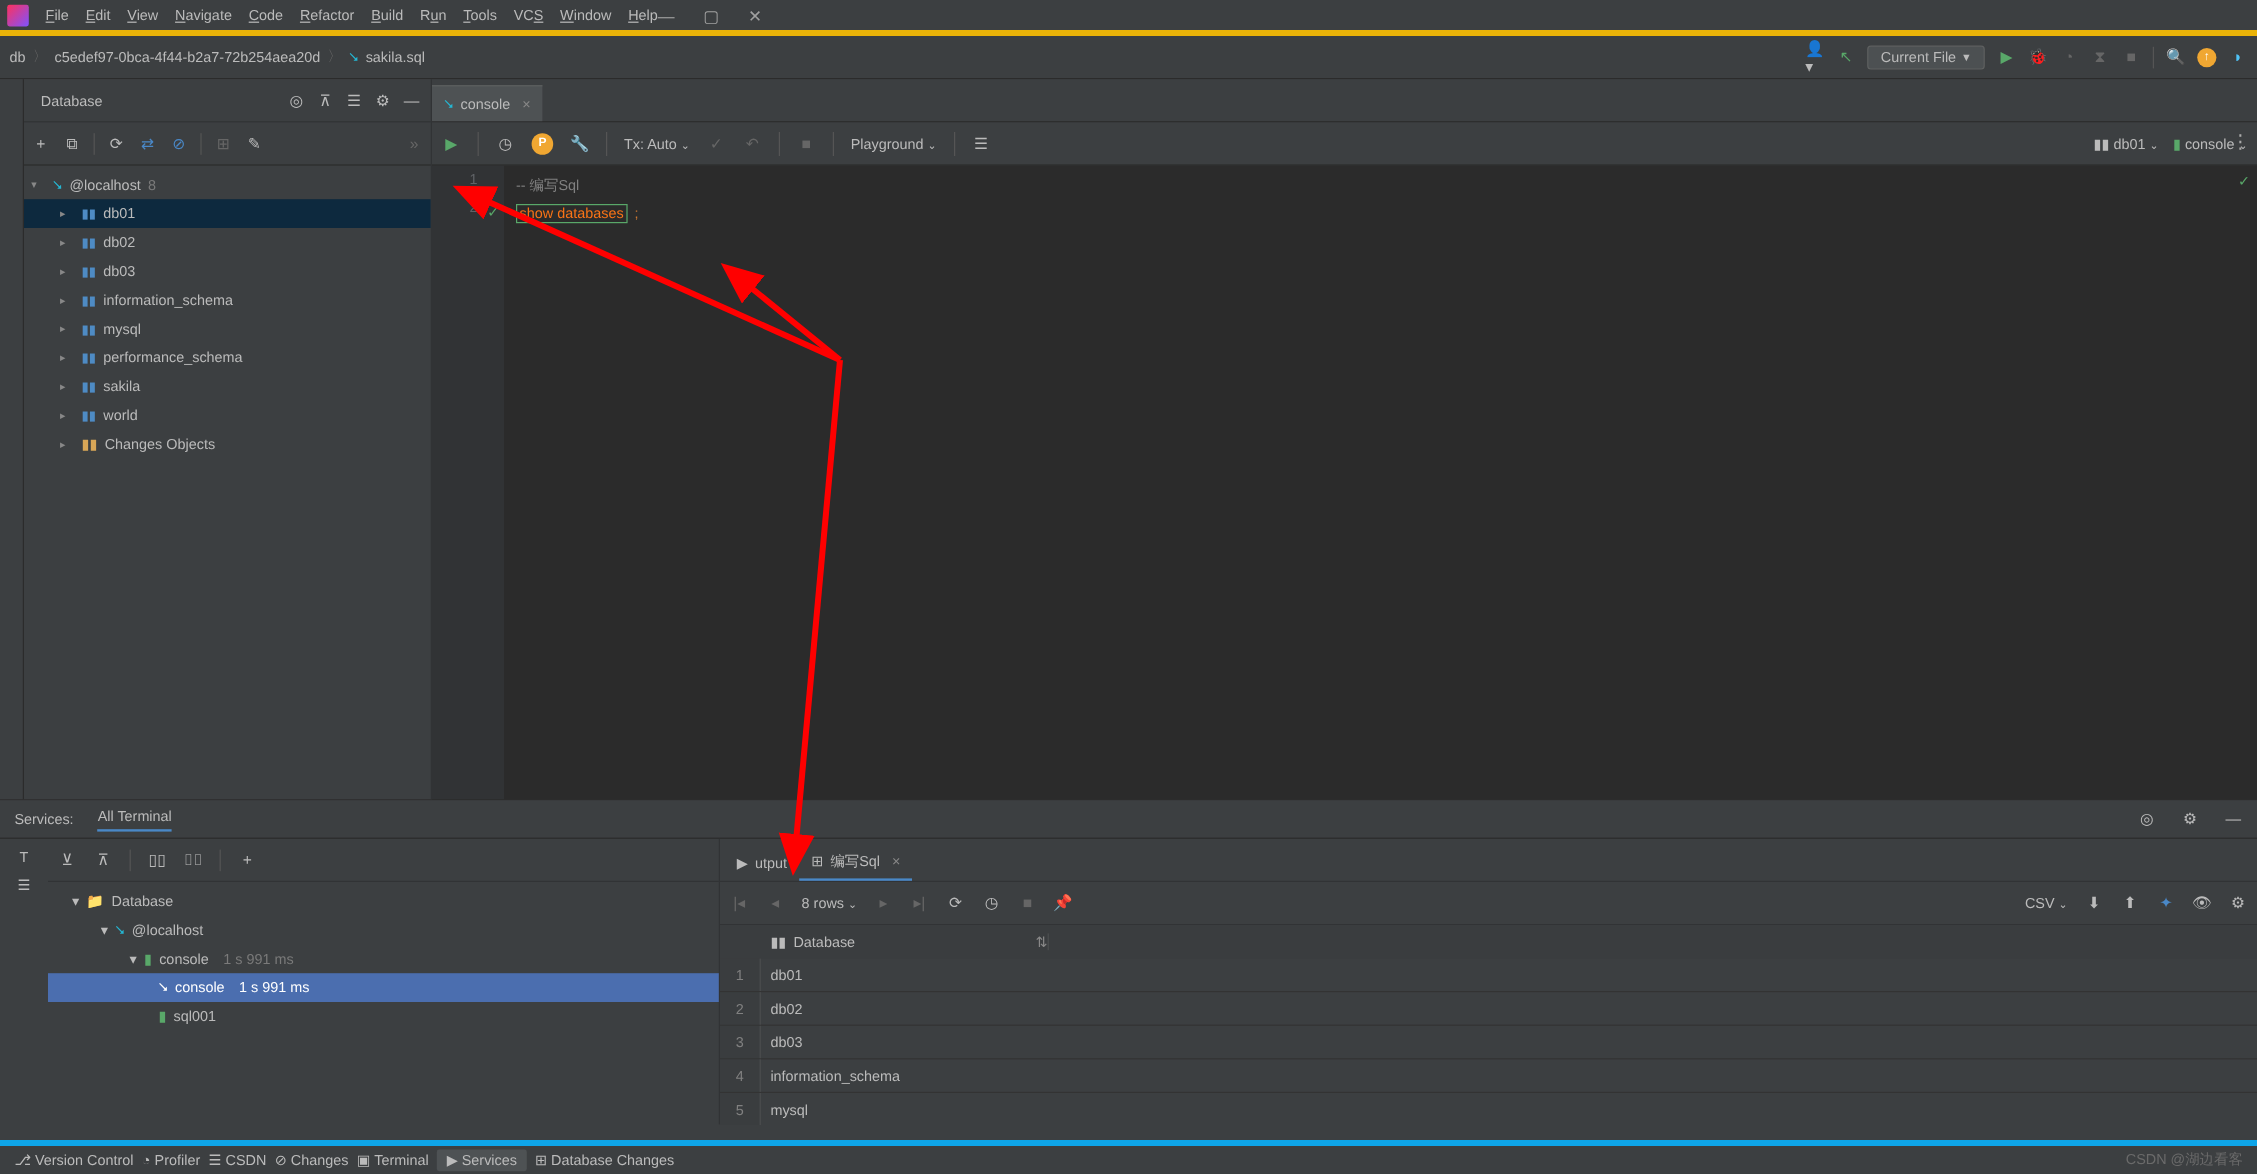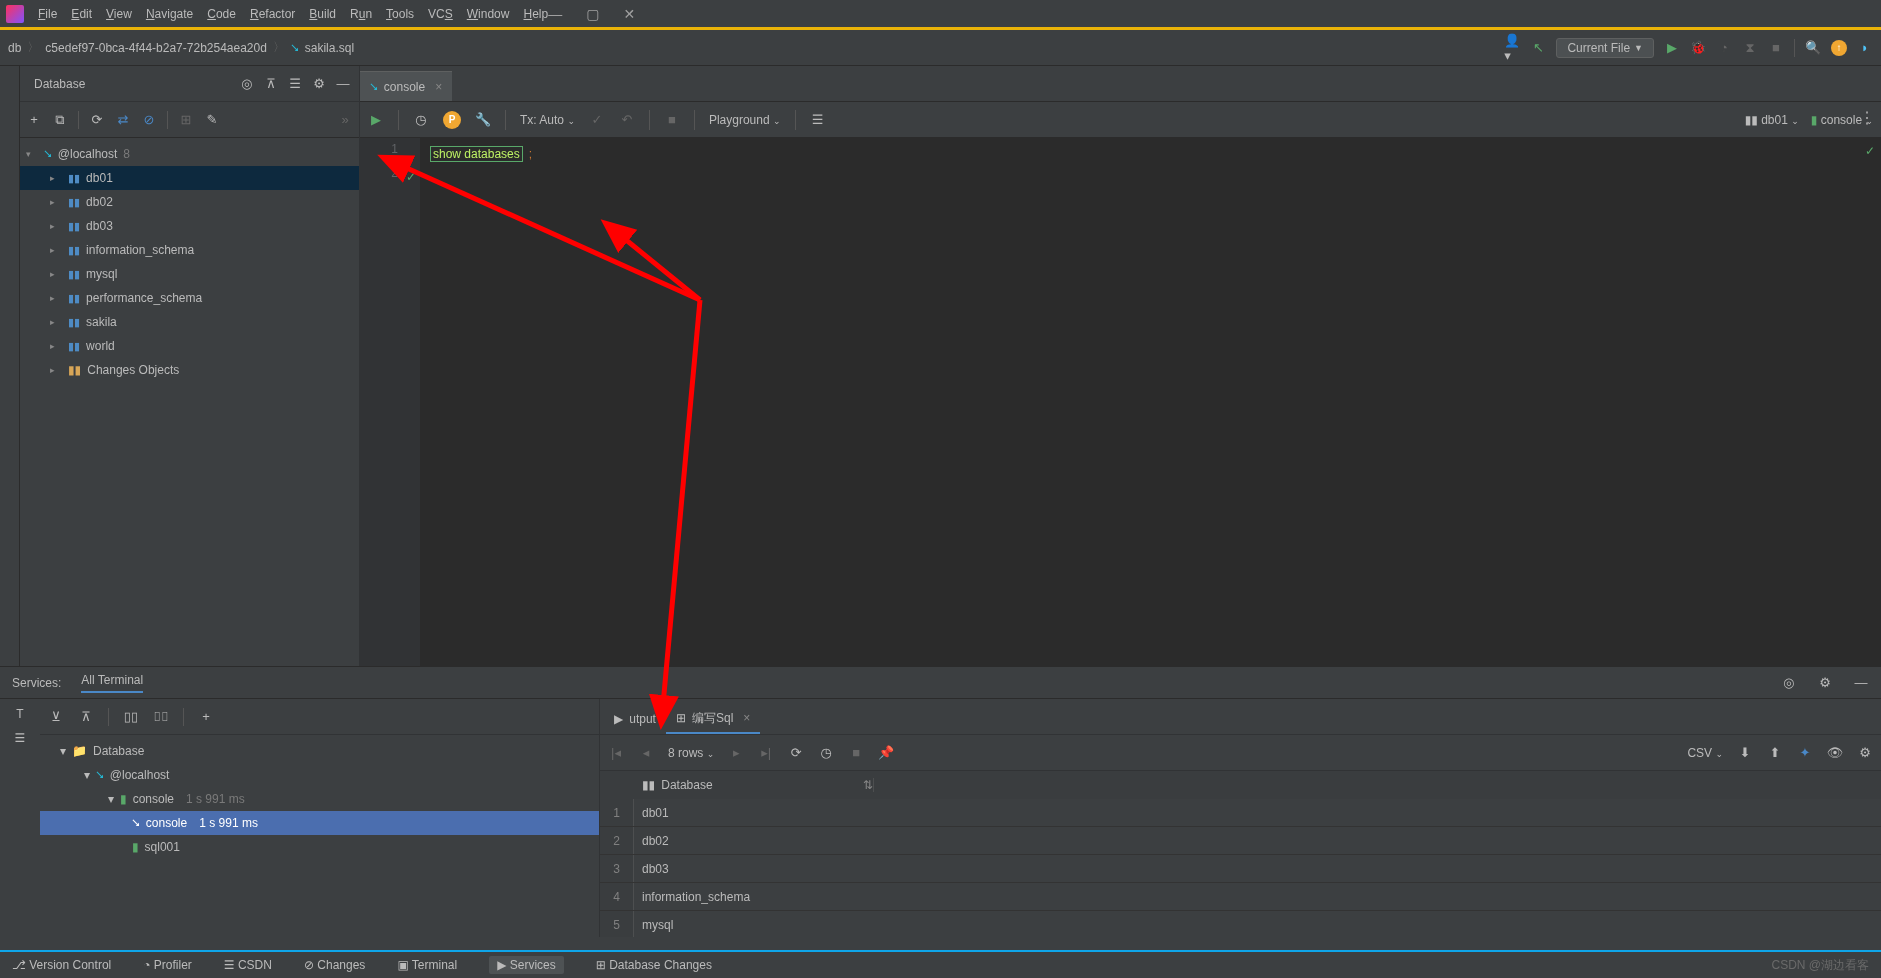--- a/index.html
+++ b/index.html
@@ -1,17 +1,17 @@
 <!DOCTYPE html>
 <html><head>
 <meta charset="utf-8">
 <style>
 *{margin:0;padding:0;box-sizing:border-box;font-family:"Segoe UI",Arial,sans-serif;font-size:12px;color:#bbbbbb;user-select:none}
 body{background:#3c3f41;width:1881px;height:978px;overflow:hidden;position:relative}
-.titlebar{height:30px;background:#3c3f41;display:flex;align-items:center;padding:0 6px;border-bottom:3px solid #eab308}
+.titlebar{height:30px;background:#3c3f41;display:flex;align-items:center;padding:0 6px;border-bottom:5px solid #eab308}
 .tb-left{display:flex;align-items:center;gap:6px}
 .tb-logo{width:18px;height:18px;background:linear-gradient(135deg,#fe315d,#7f52ff);border-radius:2px}
 .menu{display:flex;gap:14px;margin-left:8px}
 .menu span{cursor:pointer}
 .menu span u{text-decoration:underline}
 .tb-title{flex:1;text-align:center;color:#8a8a8a}
 .tb-ctrl{display:flex;gap:24px;align-items:center;margin-right:10px}
 .tb-ctrl span{color:#a0a0a0;font-size:14px}
 .navbar{height:36px;background:#3c3f41;display:flex;align-items:center;padding:0 8px;border-bottom:1px solid #2b2b2b}
 .crumb{display:flex;align-items:center;gap:6px;color:#aaa}
@@ -45,21 +45,21 @@
 .edtool{height:36px;background:#3c3f41;display:flex;align-items:center;gap:14px;padding:0 8px;border-bottom:1px solid #2b2b2b}
 .edtool .sep{width:1px;height:20px;background:#555}
 .edtool-right{margin-left:auto;display:flex;gap:12px;align-items:center}
 .editor{flex:1;display:flex;background:#2b2b2b;font-family:"Consolas","Courier New",monospace;font-size:14px}
 .gutter{width:60px;background:#313335;padding-top:4px;text-align:right}
 .gutter .ln{height:24px;color:#606366;padding-right:22px;position:relative}
 .gutter .ck{position:absolute;right:4px;top:4px;color:#59a869}
 .codecol{flex:1;padding-top:4px;position:relative}
 .cline{height:24px;padding-left:10px;display:flex;align-items:center}
 .cmt{color:#808080}
-.kw{color:#bef264}
+.kw{color:#f97316}
 .box{border:1px solid #59a869;padding:0 2px}
 .semi{color:#cc7832;margin-left:6px}
 .caret{position:absolute;right:6px;top:6px;color:#59a869}
 
 .services{border-top:1px solid #2b2b2b}
 .sv-head{height:32px;display:flex;align-items:center;padding:0 12px;gap:20px;border-bottom:1px solid #2b2b2b;background:#3c3f41}
 .sv-head .active{border-bottom:2px solid #4a88c7;padding-bottom:4px}
 .sv-head .spacer{flex:1}
 .sv-body{display:flex;height:238px}
 .sv-left{width:40px;display:flex;flex-direction:column;align-items:center;gap:10px;padding-top:8px}
@@ -77,21 +77,21 @@
 .sv-rb{height:36px;display:flex;align-items:center;gap:14px;padding:0 8px;border-bottom:1px solid #313335}
 .sv-rb .spacer{flex:1}
 .grid{flex:1;overflow:auto;font-family:Consolas,monospace}
 .ghead{display:flex;background:#3a3d3f;height:28px;align-items:center}
 .gh1{width:34px;border-right:1px solid #4d4f50}
 .gh2{flex:0 0 240px;padding-left:8px;display:flex;align-items:center;gap:6px;border-right:1px solid #4d4f50}
 .grow{display:flex;height:28px;align-items:center;border-bottom:1px solid #333}
 .gc1{width:34px;text-align:center;color:#808080;background:#3a3d3f;border-right:1px solid #4d4f50;height:100%;display:flex;align-items:center;justify-content:center}
 .gc2{padding-left:8px;color:#bbbbbb}
 
-.statusbar{position:absolute;bottom:0;left:0;right:0;height:28px;background:#3c3f41;display:flex;align-items:center;padding:0 12px;gap:32px;border-top:2px solid #0ea5e9}
+.statusbar{position:absolute;bottom:0;left:0;right:0;height:28px;background:#3c3f41;display:flex;align-items:center;padding:0 12px;gap:7px;border-top:5px solid #0ea5e9}
 .statusbar .active{background:#4e5254;padding:2px 8px;border-radius:2px}
 .statusbar .spacer{flex:1}
 .watermark{color:#6a6a6a}
 
 .arrow{position:absolute;pointer-events:none}
 .kebab{position:absolute;right:6px;top:108px;color:#aaa;font-size:16px}
 </style>
 </head>
 <body>
 
@@ -261,20 +261,23 @@
         <span><span style="color:#59a869">▮</span> <span>console</span> <span style="font-size:9px">⌄</span></span>
       </div>
     </div>
     <div class="editor">
       <div class="gutter">
         <div class="ln">1</div>
         <div class="ln">2<span class="ck">✓</span></div>
       </div>
       <div class="codecol">
         <div class="cline">
+            <span class="cmt">-- 编写Sql</span>
+          </div>
+        <div class="cline">
             <span class="box"><span class="kw">show</span> <span class="kw">databases</span></span>
             <span class="semi">;</span>
           </div>
         <span class="caret">✓</span>
       </div>
     </div>
   </div>
 </div>
 
 <div class="services">

